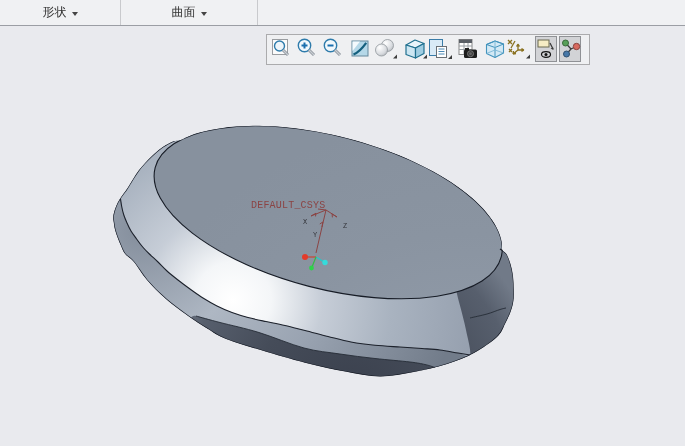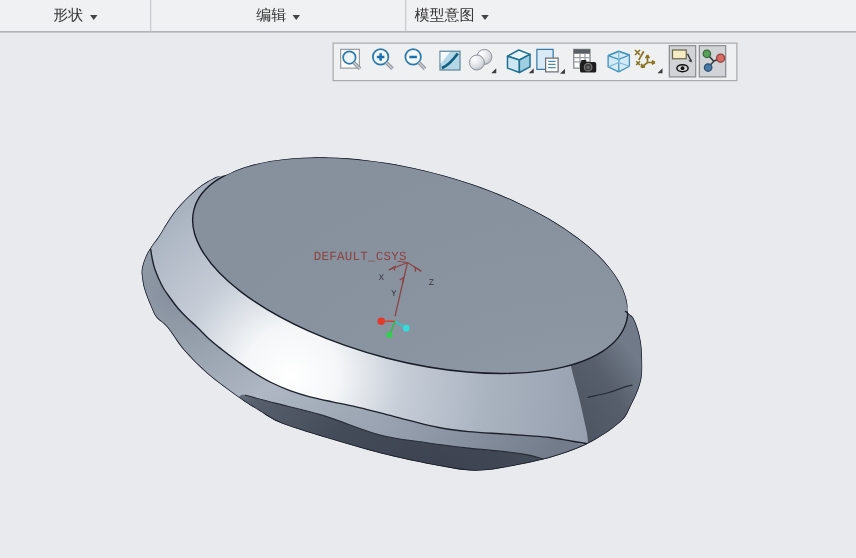--- a/index.html
+++ b/index.html
@@ -14,22 +14,21 @@
   #toolbox{position:absolute;left:266px;top:34px;width:322px;height:29px;
        background:#eff0f2;border:1px solid #ababad;}
   .ic{position:absolute;top:37px;}
   .press{position:absolute;top:36px;width:22px;height:26px;background:#d2d3d6;
        border:1px solid #8f9195;box-sizing:border-box;}
 </style>
 </head>
 <body>
 <div id="menubar">
   <div class="mcell" style="width:121px">形状<span class="caret"></span></div>
-  <div class="mcell" style="width:204px">编辑<span class="caret"></span></div>
-  <div class="mcell" style="width:72px;border-right:none">模型意图<span class="caret"></span></div>
+  <div class="mcell" style="width:137px">曲面<span class="caret"></span></div>
 </div>
 <svg id="part" width="685" height="446" viewBox="0 0 685 446" style="position:absolute;left:0;top:0">
   <defs>
     <radialGradient id="gface" cx="215" cy="255" r="400" gradientUnits="userSpaceOnUse">
       <stop offset="0" stop-color="#a0a9b6"></stop>
       <stop offset="0.3" stop-color="#929caa"></stop>
       <stop offset="0.7" stop-color="#8a94a1"></stop>
       <stop offset="1" stop-color="#87919e"></stop>
     </radialGradient>
     <radialGradient id="gcham" cx="233" cy="300" r="255" gradientUnits="userSpaceOnUse">

